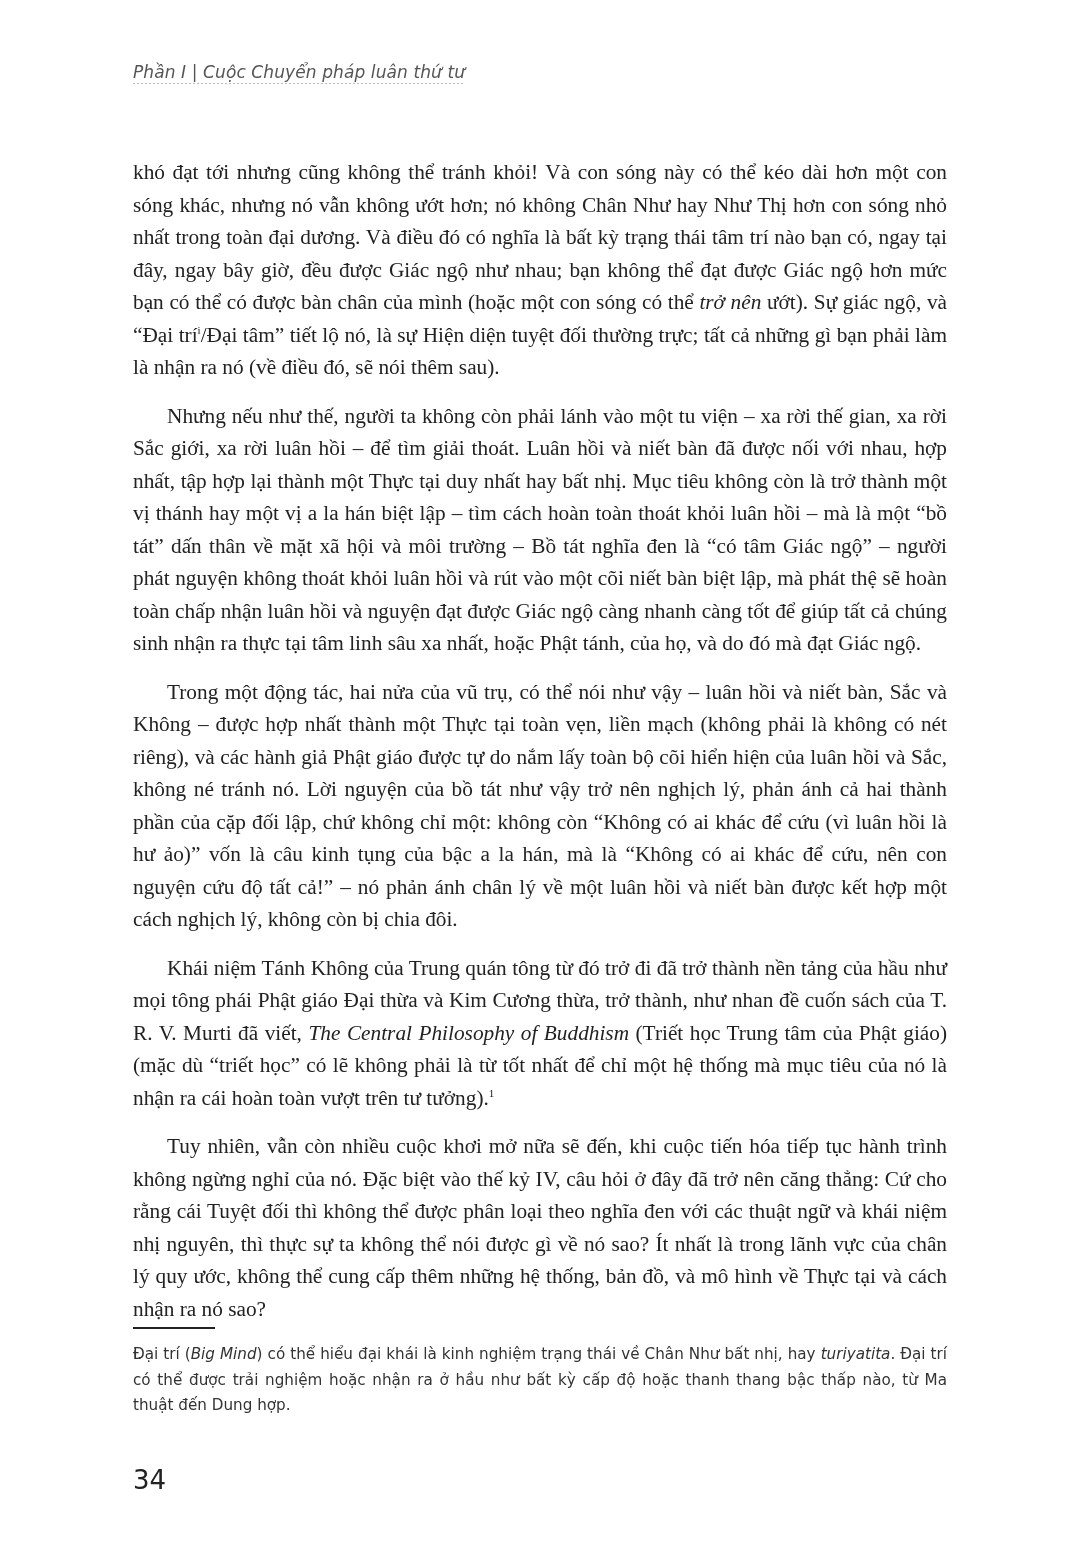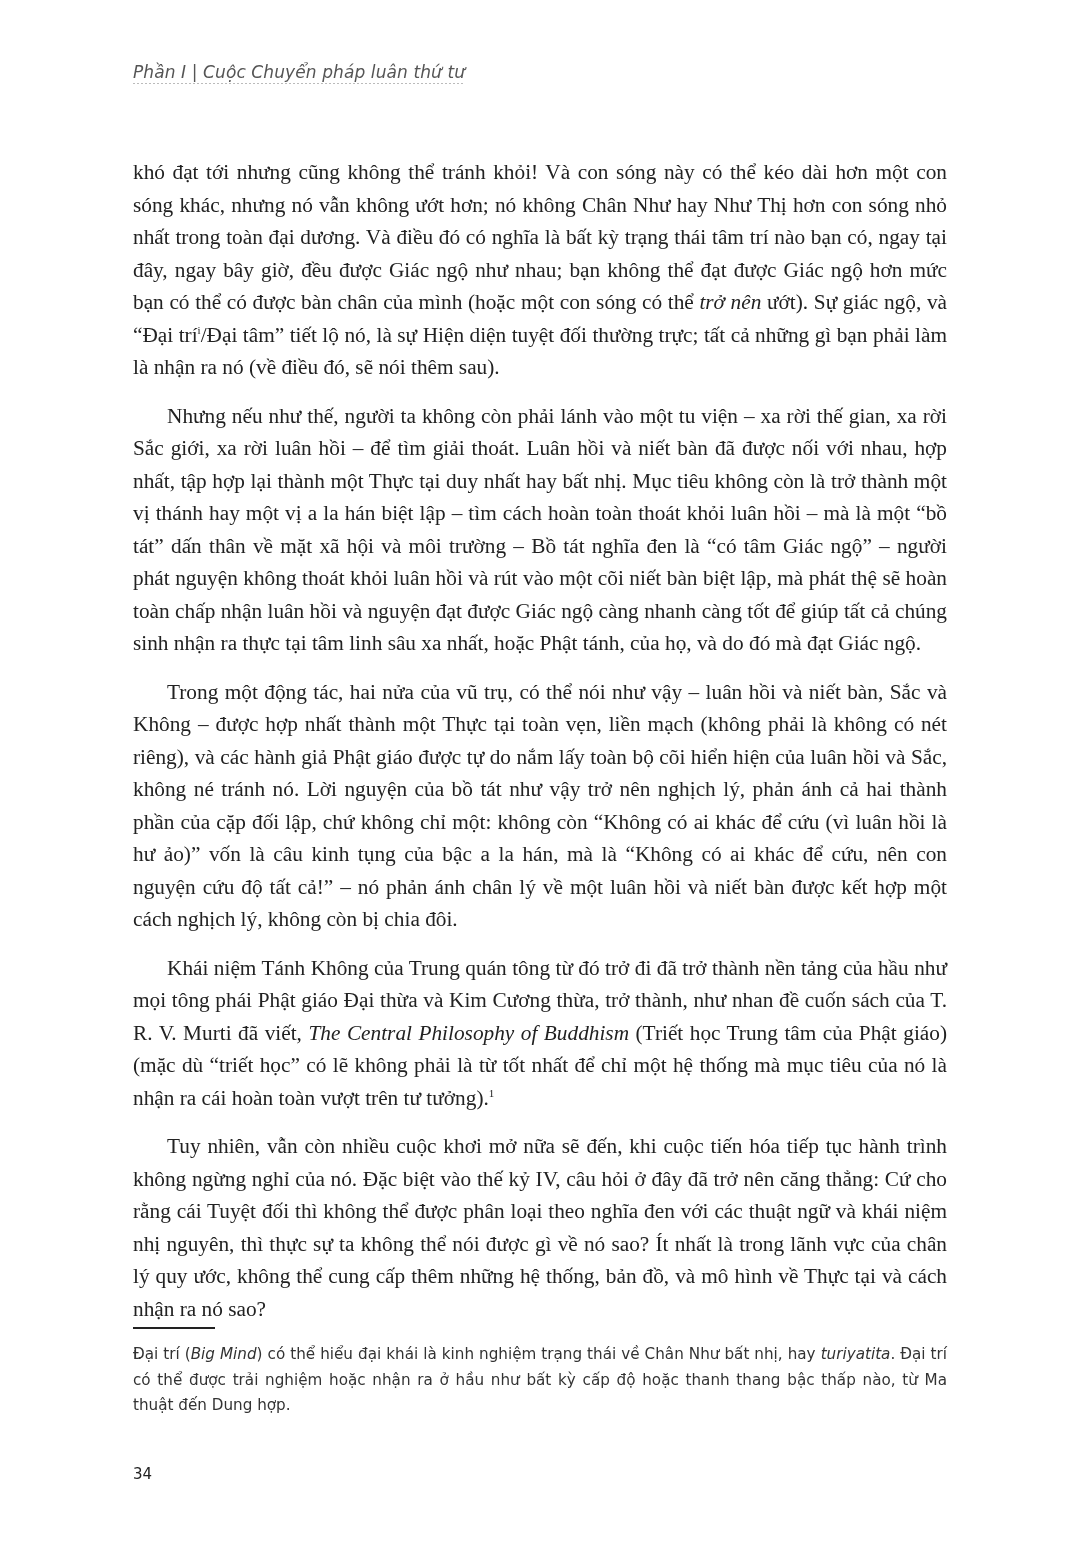--- a/index.html
+++ b/index.html
@@ -29,21 +29,21 @@
   }
   .footnote {
     position: absolute; left: 133px; top: 1342px; width: 814px;
     font-family: "DejaVu Sans", sans-serif; font-size: 15.2px; line-height: 25.5px;
     color: #333; text-align: justify;
   }
   .footnote .marker { position: absolute; left: 0; top: 0; }
   .footnote .fn-body { }
   .page-number {
     position: absolute; left: 133px; top: 1465px;
-    font-family: "DejaVu Sans", sans-serif; font-size: 15px; color: #222;
+    font-family: "DejaVu Sans", sans-serif; font-size: 26px; color: #222;
   }
 </style>
 </head>
 <body>
 
 <div class="page">
   <div class="running-header">
     <span>Phần I | Cuộc Chuyển pháp luân thứ tư</span>
     <div class="rule"></div>
   </div>

